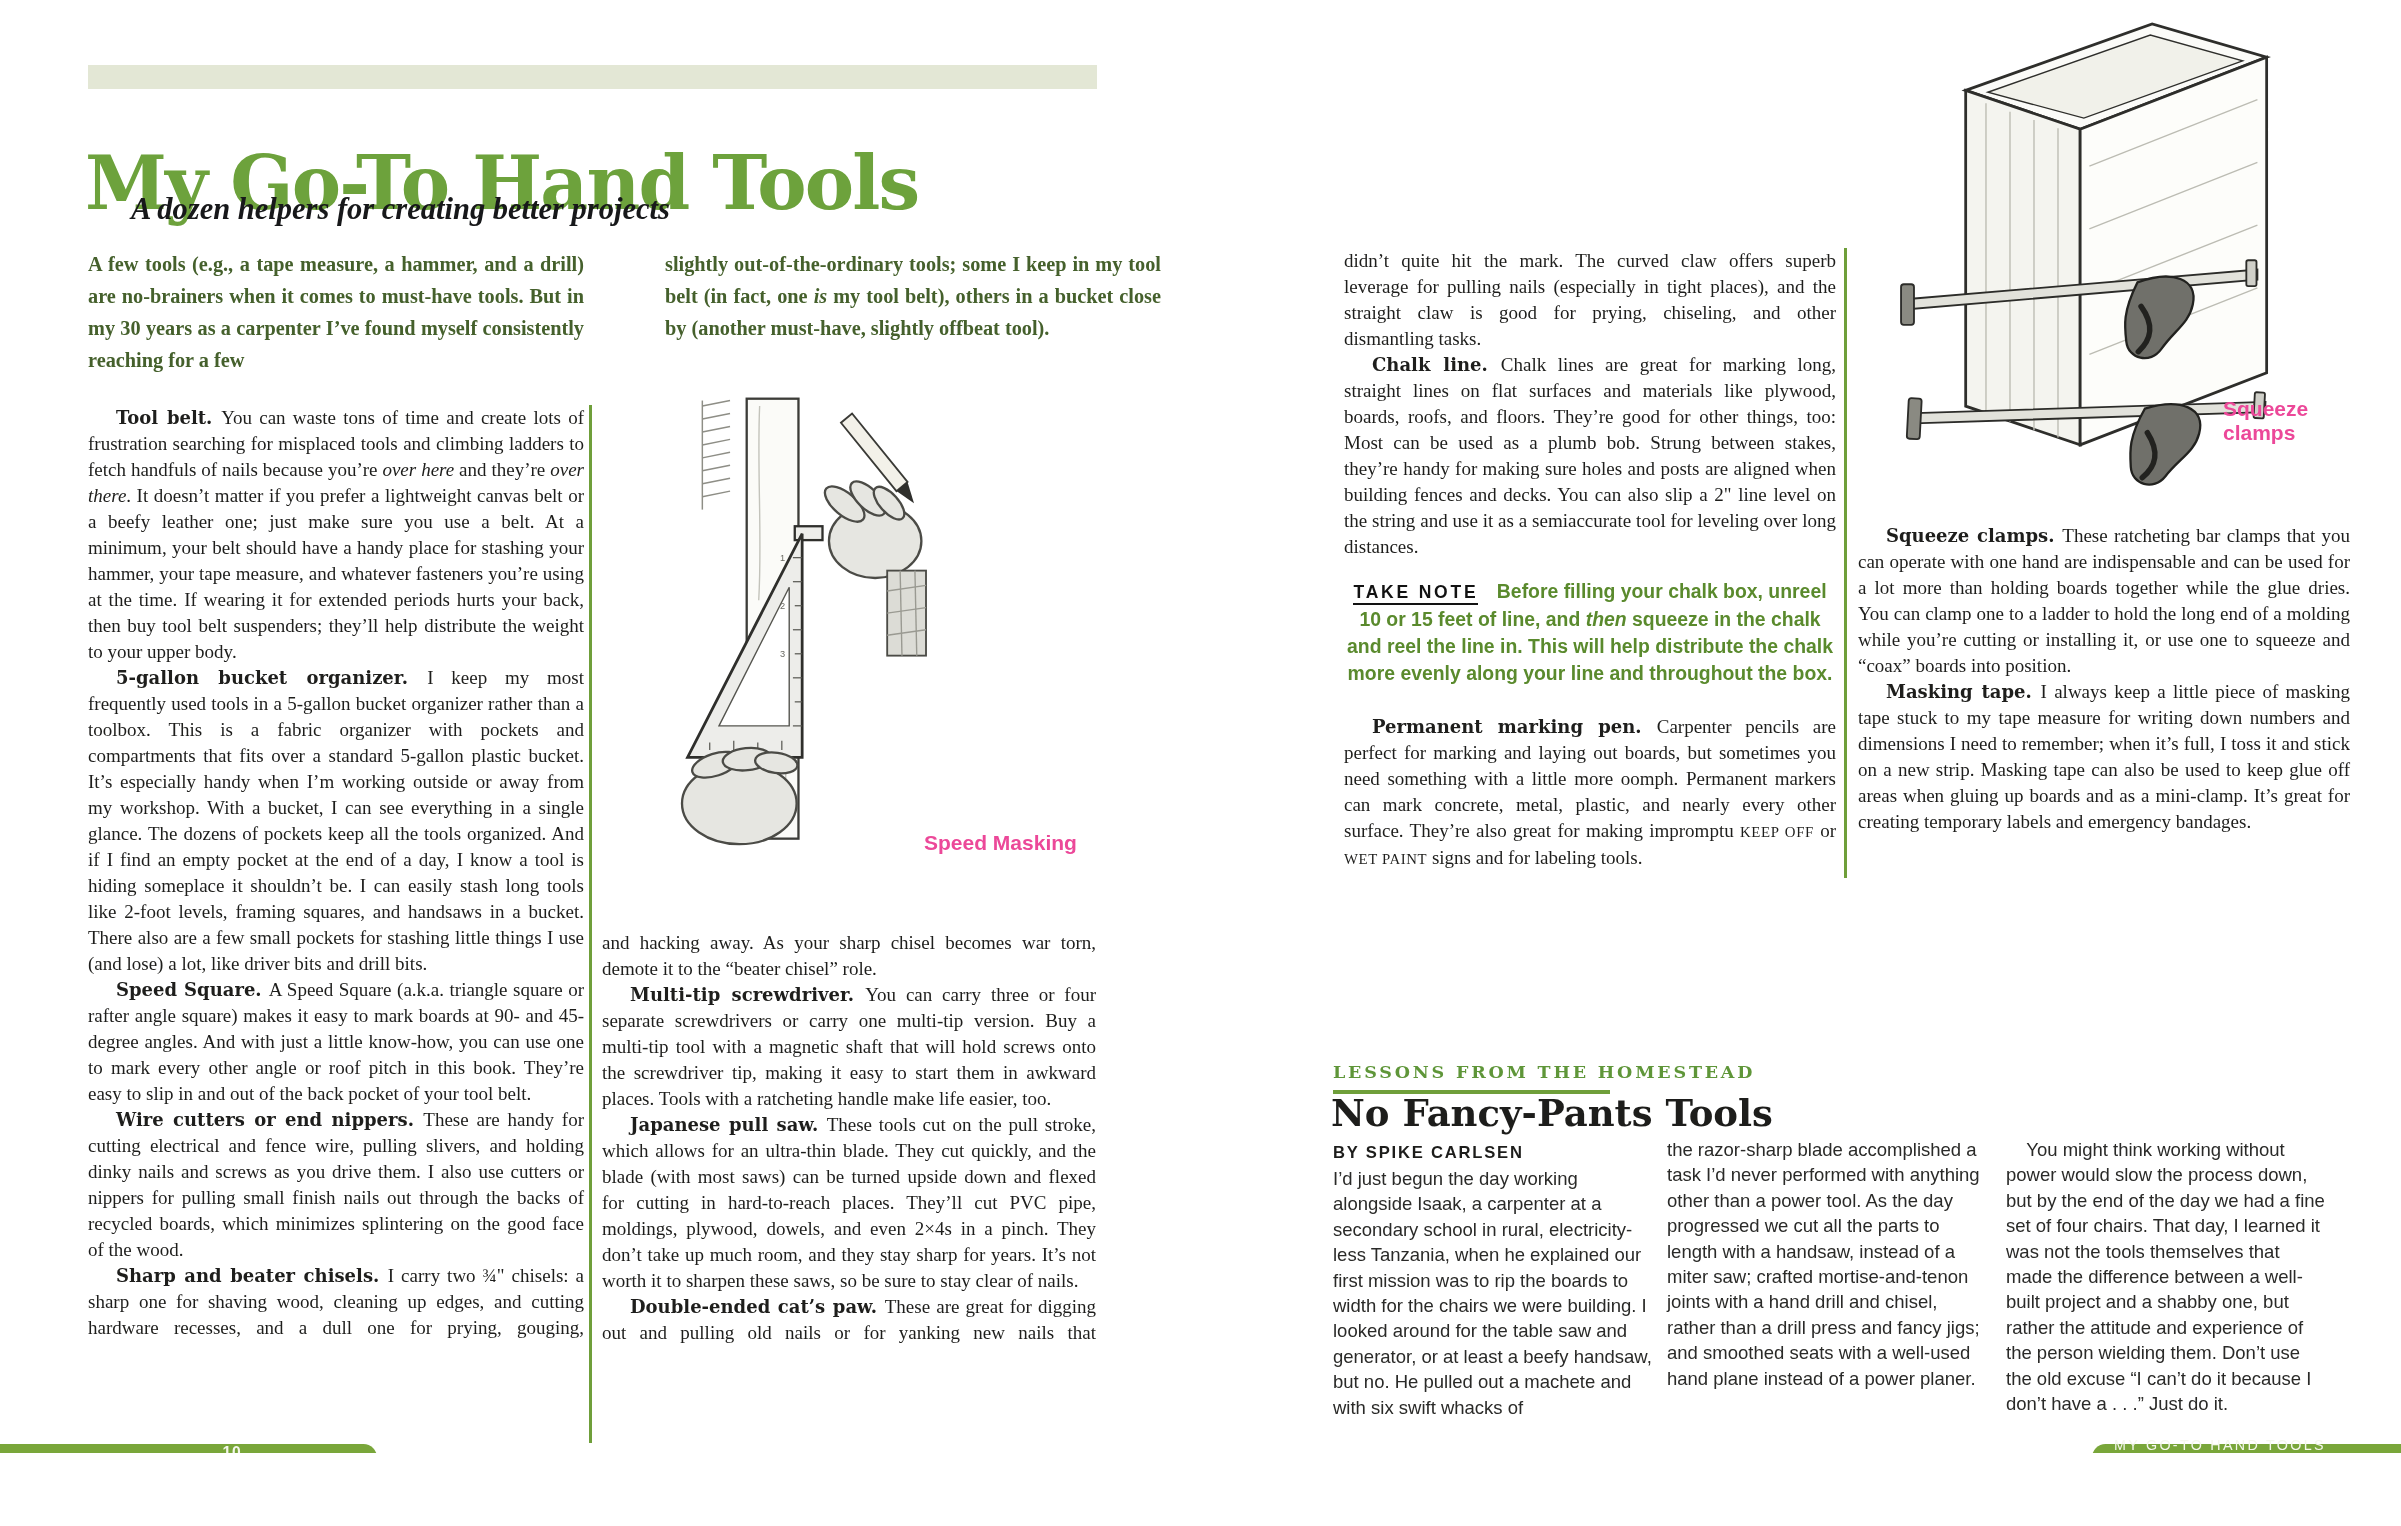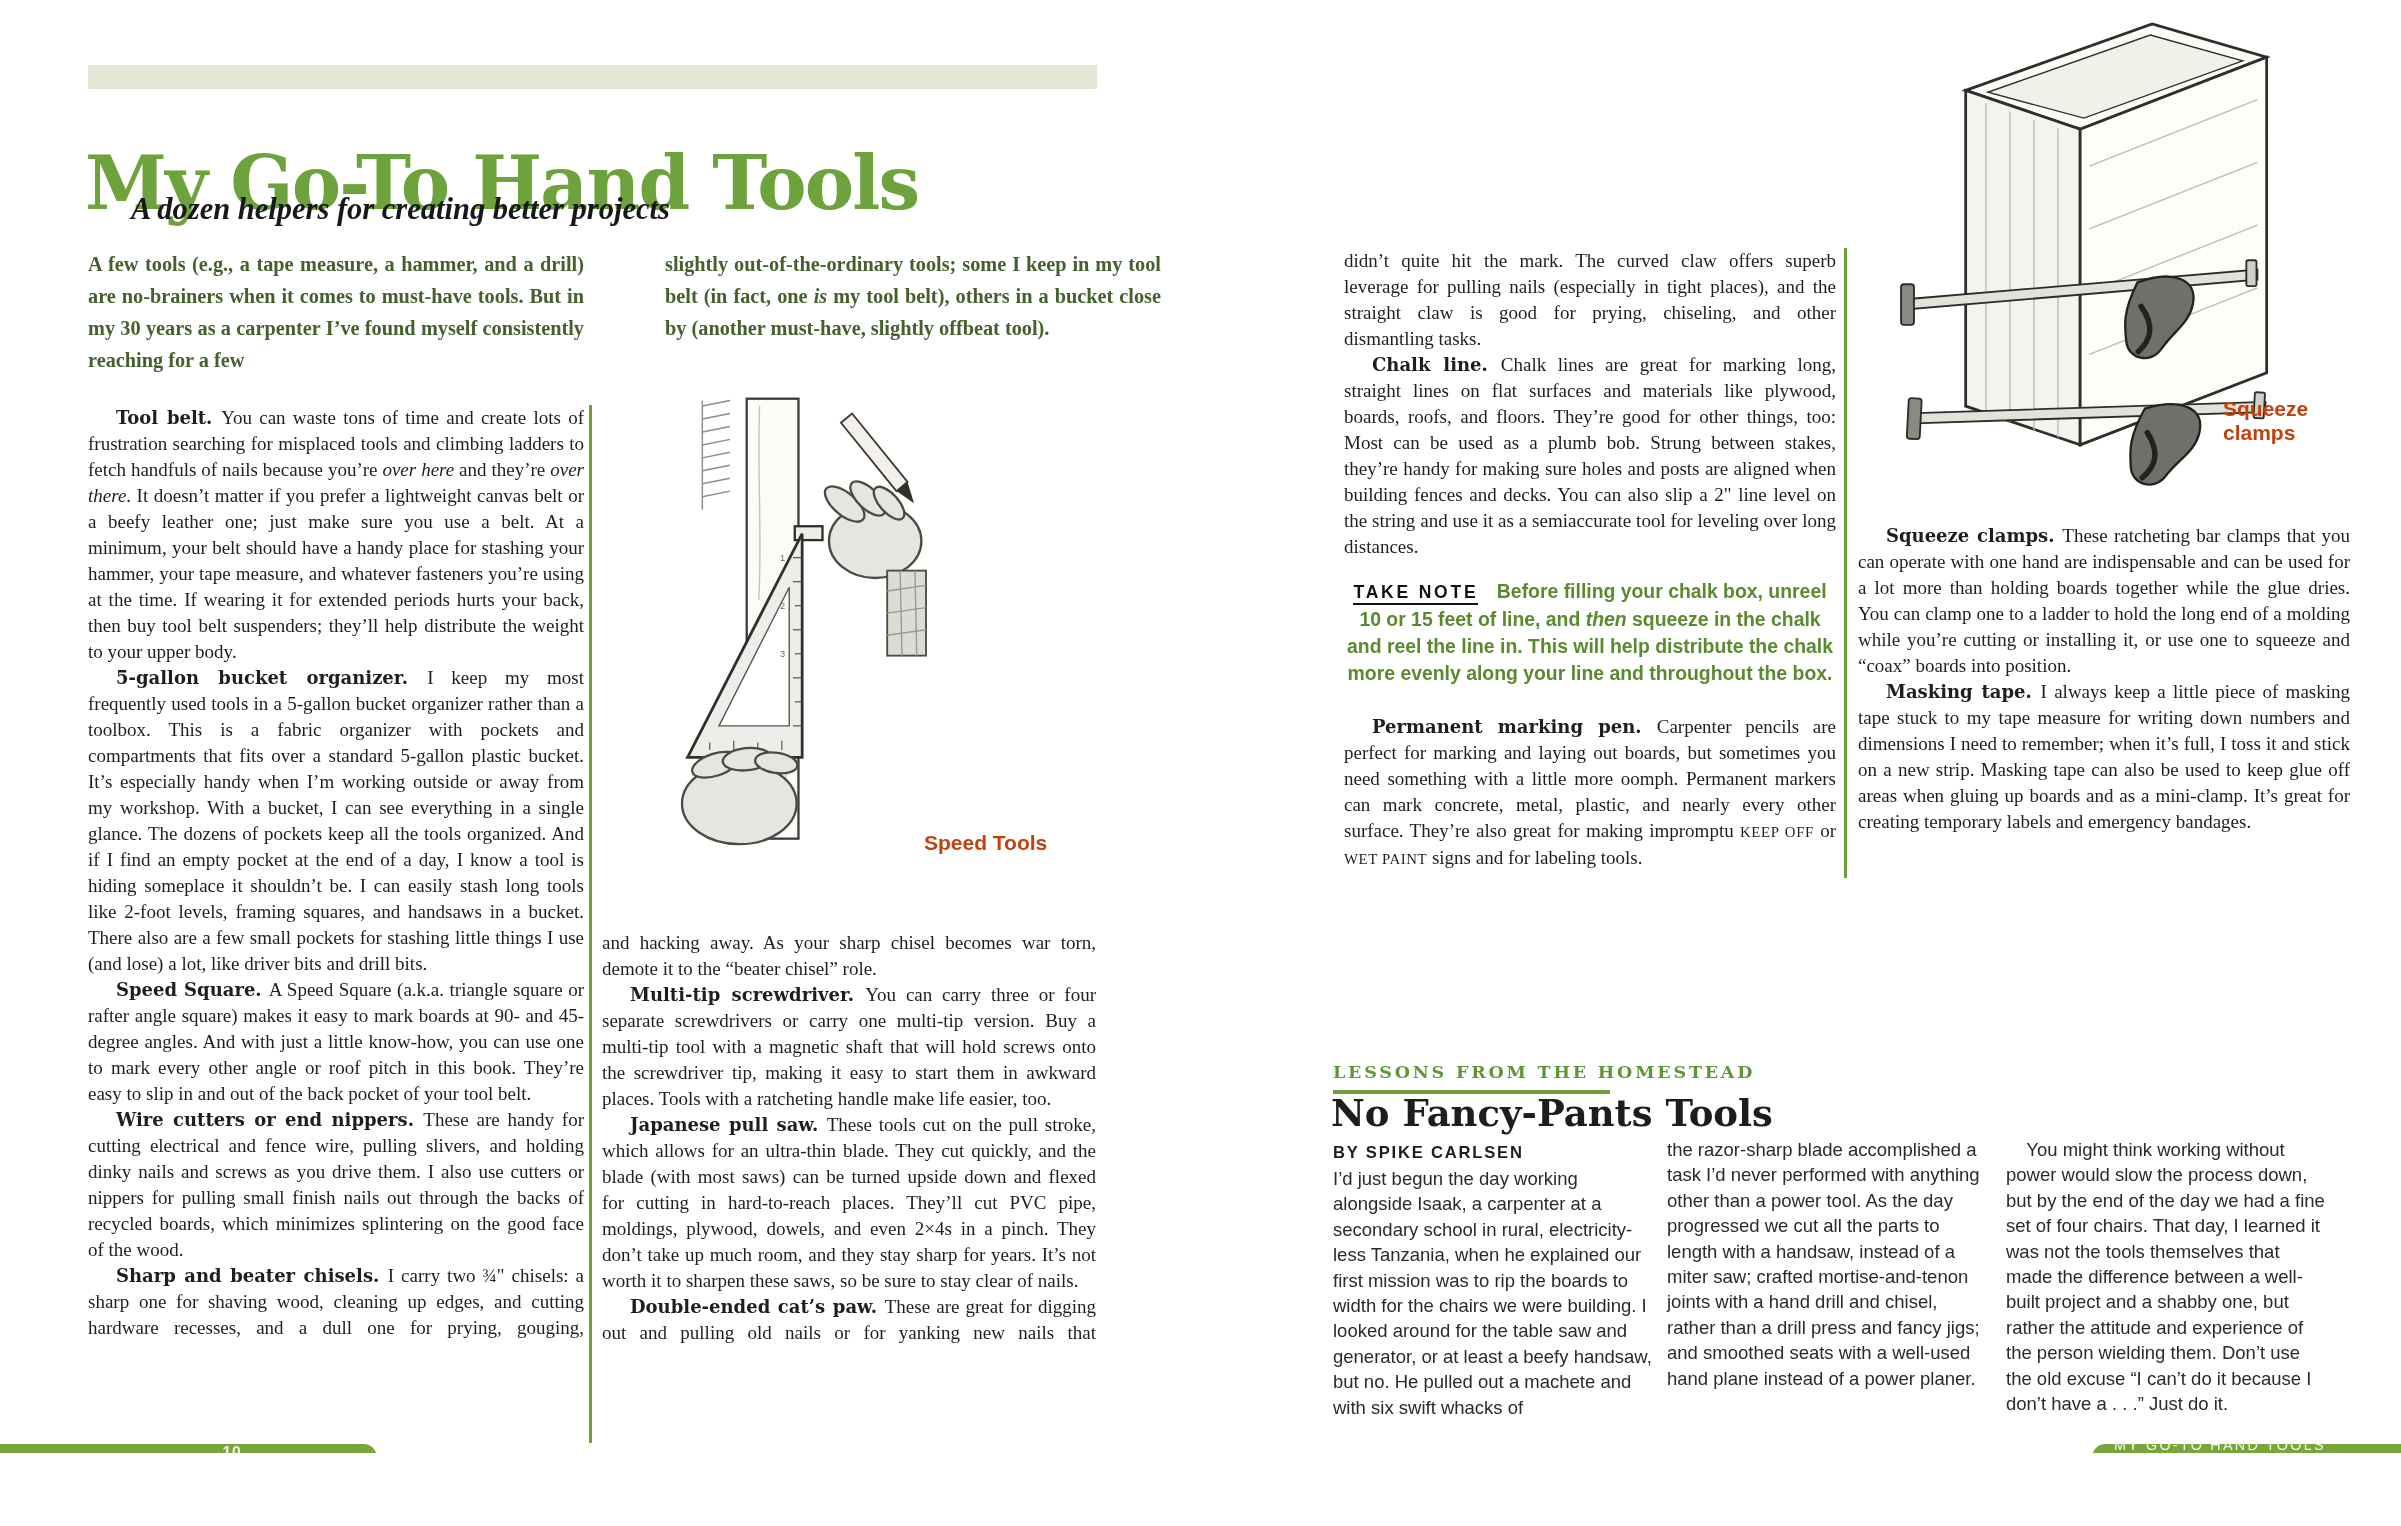--- a/index.html
+++ b/index.html
@@ -33,21 +33,21 @@
 
   
   .take-note{position:absolute;font-family:"Liberation Sans",sans-serif;font-weight:bold;
              font-size:19.4px;line-height:27px;color:#5a8a2d;text-align:center;}
   .take-note p{margin:0;}
   .seg-note-label{color:#121212;font-size:17.5px;letter-spacing:2.8px;border-bottom:2.8px solid #121212;
                   padding-bottom:0.9px;margin-right:13px;}
 
   
   .illus-label{position:absolute;font-family:"Liberation Sans",sans-serif;font-weight:bold;
-               font-size:21px;line-height:24px;color:#c2410c;}
+               font-size:21px;line-height:24px;color:#ec4899;}
 
   
   .sb-kicker{position:absolute;left:1333px;top:1062px;font-family:"DejaVu Serif",serif;font-weight:bold;
              font-size:17.5px;letter-spacing:2.8px;color:#5f9639;white-space:nowrap;}
   .sb-kicker-rule{position:absolute;left:1333px;top:1090px;width:277px;height:3.7px;background:#6f9f3a;}
   .sb-title{position:absolute;left:1331px;top:1095px;font-family:"DejaVu Serif",serif;font-weight:bold;
             font-size:37px;line-height:37px;color:#1d1d1b;white-space:nowrap;}
   .sb-byline{position:absolute;left:1333px;top:1143px;font-family:"Liberation Sans",sans-serif;
              font-weight:bold;font-size:16.6px;letter-spacing:1.8px;color:#1d1d1b;}
   .sb-text{position:absolute;font-family:"Liberation Sans",sans-serif;font-size:18.5px;
@@ -156,21 +156,21 @@
       </g>
     </g>
 
     <g fill="#e6e6e1" stroke="#4b4b46" stroke-width="2.5">
       <ellipse cx="142" cy="442" rx="62" ry="44"></ellipse>
       <ellipse cx="116" cy="400" rx="26" ry="12" transform="rotate(-18 116 400)"></ellipse>
       <ellipse cx="150" cy="394" rx="26" ry="12" transform="rotate(-6 150 394)"></ellipse>
       <ellipse cx="182" cy="398" rx="23" ry="11" transform="rotate(8 182 398)"></ellipse>
     </g>
   </svg>
-  <div class="illus-label" style="left:924px;top:831px;">Speed Tools</div>
+  <div class="illus-label" style="left:924px;top:831px;">Speed Masking</div>
 
   <div class="serifcol" style="left:602px;top:930px;width:494px;">
       <p class=""><span class="seg-normal">and hacking away. As your sharp chisel becomes war torn, demote it to the “beater chisel” role.</span></p>
       <p class="indent"><span class="seg-head">Multi-tip screwdriver. </span><span class="seg-normal">You can carry three or four separate screwdrivers or carry one multi-tip version. Buy a multi-tip tool with a magnetic shaft that will hold screws onto the screwdriver tip, making it easy to start them in awkward places. Tools with a ratcheting handle make life easier, too.</span></p>
       <p class="indent"><span class="seg-head">Japanese pull saw. </span><span class="seg-normal">These tools cut on the pull stroke, which allows for an ultra-thin blade. They cut quickly, and the blade (with most saws) can be turned upside down and flexed for cutting in hard-to-reach places. They’ll cut PVC pipe, moldings, plywood, dowels, and even 2×4s in a pinch. They don’t take up much room, and they stay sharp for years. It’s not worth it to sharpen these saws, so be sure to stay clear of nails.</span></p>
       <p class="indent flush"><span class="seg-head">Double-ended cat’s paw. </span><span class="seg-normal">These are great for digging out and pulling old nails or for yanking new nails that</span></p>
     </div>
 
   <div class="footer-bar footer-left">
     <span class="footer-num">10</span>

